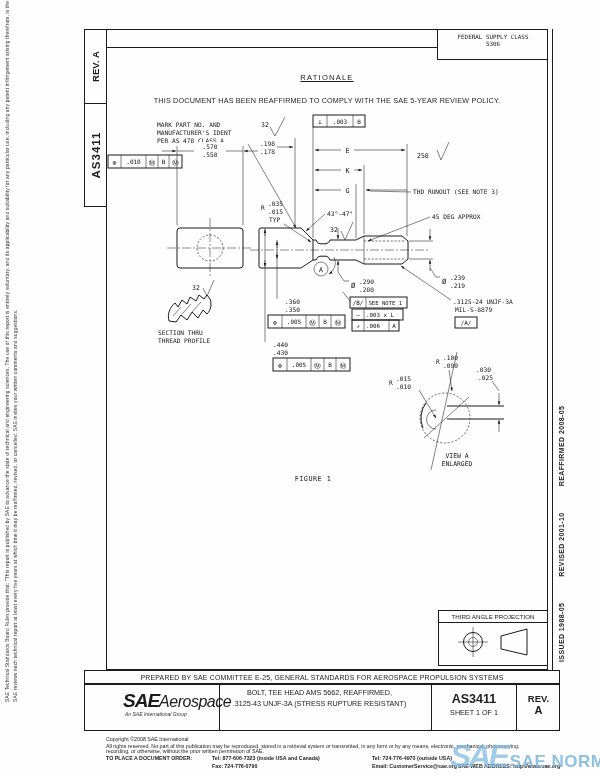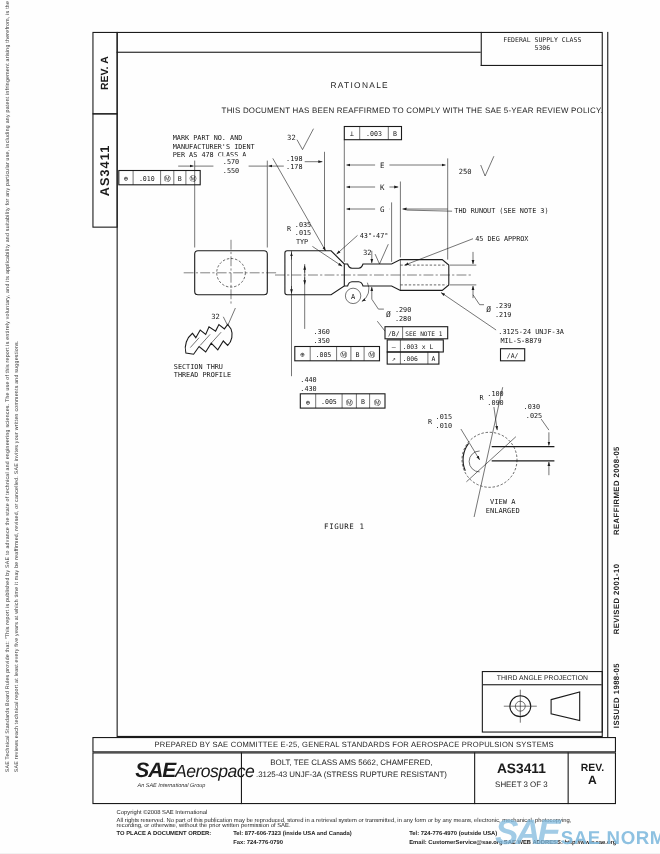--- a/index.html
+++ b/index.html
@@ -6,22 +6,22 @@
   .page{position:relative;width:600px;height:776px;background:#fefefe;overflow:hidden;
         font-family:"Liberation Sans",sans-serif;color:#1b1b1b;}
   .abs{position:absolute;}
   .line{position:absolute;background:#1b1b1b;}
   .bx{position:absolute;border:1.2px solid #1b1b1b;box-sizing:border-box;}
   .rot{transform-origin:0 0;transform:rotate(-90deg);}
   .ctr{text-align:center;}
   .tiny-margin{font-size:4.8px;color:#333;letter-spacing:.2px;white-space:nowrap;}
   .sidebar-txt{font-weight:bold;display:flex;align-items:center;justify-content:center;}
   .fed{font-family:"DejaVu Sans Mono",monospace;font-size:5.9px;line-height:7px;text-align:center;padding-top:5px;}
-  .rationale-h{font-size:7.6px;letter-spacing:1.2px;}
-  .rationale-t{font-size:7.2px;letter-spacing:.2px;text-align:right;}
+  .rationale-h{font-size:7.6px;letter-spacing:1.2px;text-decoration:underline;}
+  .rationale-t{font-size:7.2px;letter-spacing:.2px;}
   svg text{font-family:"DejaVu Sans Mono",monospace;fill:#161616;}
   .ol{stroke:#1b1b1b;stroke-width:1;fill:none;}
   .thin{stroke:#1b1b1b;stroke-width:.55;fill:none;}
   .cl{stroke:#1b1b1b;stroke-width:.5;fill:none;stroke-dasharray:9 2 2 2;}
   .hid{stroke:#1b1b1b;stroke-width:.6;fill:none;stroke-dasharray:2.2 1.6;}
   .dates{font-size:7px;font-weight:bold;letter-spacing:.4px;display:flex;gap:26px;white-space:nowrap;color:#222;}
   .tb-band{font-size:6.9px;display:flex;align-items:center;justify-content:center;letter-spacing:.2px;}
   .tb-cell{position:absolute;box-sizing:border-box;border-right:1.2px solid #1b1b1b;}
   .foot{font-size:5.3px;line-height:5.7px;color:#222;white-space:nowrap;}
   .footb{font-weight:bold;}
@@ -343,27 +343,27 @@
     <div class="bx" style="left:84px;top:684px;width:476px;height:47px;"></div>
 
     <div class="tb-cell" style="left:84px;top:684px;width:136px;height:47px;padding-left:31px;">
       <div style="padding:8px 0 0 8px;line-height:18px;white-space:nowrap;">
         <span style="font-weight:bold;font-style:italic;font-size:19px;letter-spacing:-1px;">SAE</span><span style="font-style:italic;font-size:16px;letter-spacing:-.5px;">Aerospace</span>
       </div>
       <div style="font-size:5px;font-style:italic;color:#333;padding-left:10px;">An SAE International Group</div>
     </div>
 
     <div class="tb-cell" style="left:208px;top:684px;width:224px;height:47px;">
-      <div class="ctr" style="font-size:7.2px;padding-top:4px;">BOLT, TEE CLASS   AMS 5662, CHAMFERED,</div>
+      <div class="ctr" style="font-size:7.2px;padding-top:4px;">BOLT, TEE HEAD   AMS 5662, REAFFIRMED,</div>
       <div class="ctr" style="font-size:7.2px;padding-top:2px;">.3125-43 UNJF-3A (STRESS RUPTURE RESISTANT)</div>
     </div>
 
     <div class="tb-cell ctr" style="left:432px;top:684px;width:85px;height:47px;">
       <div style="font-size:12.5px;font-weight:bold;padding-top:8px;">AS3411</div>
-      <div style="font-size:7.2px;padding-top:2px;">SHEET 3 OF 3</div>
+      <div style="font-size:7.2px;padding-top:2px;">SHEET 1 OF 1</div>
     </div>
 
     <div class="abs ctr" style="left:517px;top:684px;width:43px;height:47px;">
       <div style="font-size:9.5px;font-weight:bold;padding-top:9px;">REV.</div>
       <div style="font-size:11px;font-weight:bold;">A</div>
     </div>
   </div>
 
   <div>
     <div class="abs foot" style="left:106px;top:737px;">Copyright ©2008 SAE International</div>

